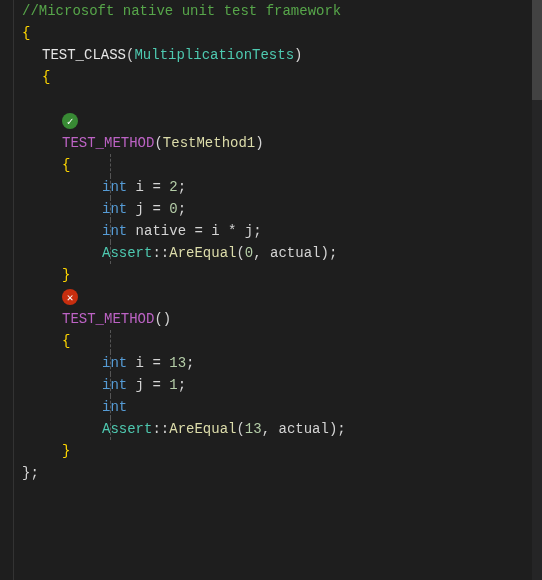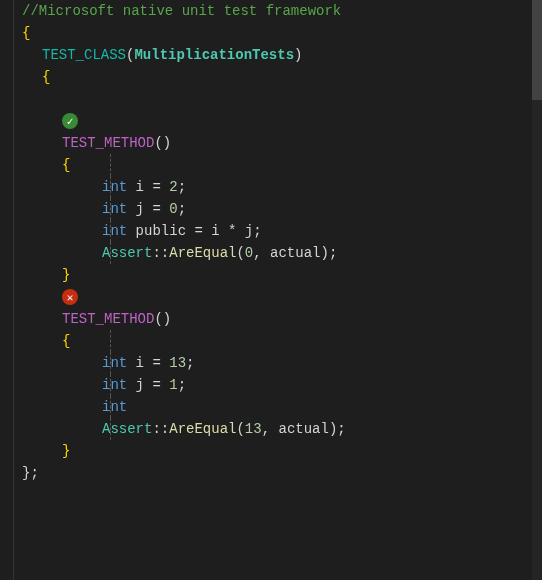--- a/index.html
+++ b/index.html
@@ -71,29 +71,29 @@
     }
   </style>
 </head>
 <body>
 
 <div class="editor-container">
   <div class="gutter"></div>
   <div class="code-area" id="code-area">
       <div class="code-line" style="padding-left: 8px;"><span style="color: rgb(87, 166, 74);">//Microsoft native unit test framework</span></div>
       <div class="code-line" style="padding-left: 8px;"><span style="color: rgb(255, 215, 0);">{</span></div>
-      <div class="code-line" style="padding-left: 28px;"><span style="color: #14b8a6;">TEST_CLASS</span><span style="color: rgb(212, 212, 212);">(</span><span style="color: rgb(78, 201, 176); font-weight: bold;">MultiplicationTests</span><span style="color: rgb(212, 212, 212);">)</span></div>
+      <div class="code-line" style="padding-left: 28px;"><span style="color: #e5e5e5;">TEST_CLASS</span><span style="color: rgb(212, 212, 212);">(</span><span style="color: rgb(78, 201, 176);">MultiplicationTests</span><span style="color: rgb(212, 212, 212);">)</span></div>
       <div class="code-line" style="padding-left: 28px;"><span style="color: rgb(255, 215, 0);">{</span></div>
       <div class="code-line" style="padding-left: 8px;"></div>
       <div class="code-line" style="padding-left: 48px;"><span style="display: inline-flex; align-items: center; justify-content: center; width: 16px; height: 16px; border-radius: 50%; font-size: 11px; font-weight: bold; margin-right: 4px; vertical-align: middle; background-color: rgb(56, 138, 52); color: rgb(255, 255, 255);">✓</span></div>
-      <div class="code-line" style="padding-left: 48px;"><span style="color: rgb(189, 99, 197);">TEST_METHOD</span><span style="color: rgb(212, 212, 212);">(</span><span style="color: rgb(212, 212, 212);">)</span></div>
+      <div class="code-line" style="padding-left: 48px;"><span style="color: rgb(189, 99, 197);">TEST_METHOD</span><span style="color: rgb(212, 212, 212);">(</span><span style="color: rgb(220, 220, 170);">TestMethod1</span><span style="color: rgb(212, 212, 212);">)</span></div>
       <div class="code-line" style="padding-left: 48px;"><span style="position: absolute; left: 96px; top: 0px; bottom: 0px; width: 1px; border-left: 1px dashed rgb(85, 85, 85);"></span><span style="color: rgb(255, 215, 0);">{</span></div>
       <div class="code-line" style="padding-left: 88px;"><span style="position: absolute; left: 96px; top: 0px; bottom: 0px; width: 1px; border-left: 1px dashed rgb(85, 85, 85);"></span><span style="color: rgb(86, 156, 214);">int</span><span style="color: rgb(212, 212, 212);"> i = </span><span style="color: rgb(181, 206, 168);">2</span><span style="color: rgb(212, 212, 212);">;</span></div>
       <div class="code-line" style="padding-left: 88px;"><span style="position: absolute; left: 96px; top: 0px; bottom: 0px; width: 1px; border-left: 1px dashed rgb(85, 85, 85);"></span><span style="color: rgb(86, 156, 214);">int</span><span style="color: rgb(212, 212, 212);"> j = </span><span style="color: rgb(181, 206, 168);">0</span><span style="color: rgb(212, 212, 212);">;</span></div>
-      <div class="code-line" style="padding-left: 88px;"><span style="position: absolute; left: 96px; top: 0px; bottom: 0px; width: 1px; border-left: 1px dashed rgb(85, 85, 85);"></span><span style="color: rgb(86, 156, 214);">int</span><span style="color: rgb(212, 212, 212);"> public = i * j;</span></div>
+      <div class="code-line" style="padding-left: 88px;"><span style="position: absolute; left: 96px; top: 0px; bottom: 0px; width: 1px; border-left: 1px dashed rgb(85, 85, 85);"></span><span style="color: rgb(86, 156, 214);">int</span><span style="color: rgb(212, 212, 212);"> native = i * j;</span></div>
       <div class="code-line" style="padding-left: 88px;"><span style="position: absolute; left: 96px; top: 0px; bottom: 0px; width: 1px; border-left: 1px dashed rgb(85, 85, 85);"></span><span style="color: rgb(78, 201, 176);">Assert</span><span style="color: rgb(212, 212, 212);">::</span><span style="color: rgb(220, 220, 170);">AreEqual</span><span style="color: rgb(212, 212, 212);">(</span><span style="color: rgb(181, 206, 168);">0</span><span style="color: rgb(212, 212, 212);">, actual);</span></div>
       <div class="code-line" style="padding-left: 48px;"><span style="color: rgb(255, 215, 0);">}</span></div>
       <div class="code-line" style="padding-left: 48px;"><span style="display: inline-flex; align-items: center; justify-content: center; width: 16px; height: 16px; border-radius: 50%; font-size: 11px; font-weight: bold; margin-right: 4px; vertical-align: middle; background-color: rgb(199, 46, 15); color: rgb(255, 255, 255);">✕</span></div>
       <div class="code-line" style="padding-left: 48px;"><span style="color: rgb(189, 99, 197);">TEST_METHOD</span><span style="color: rgb(212, 212, 212);">(</span><span style="color: rgb(212, 212, 212);">)</span></div>
       <div class="code-line" style="padding-left: 48px;"><span style="position: absolute; left: 96px; top: 0px; bottom: 0px; width: 1px; border-left: 1px dashed rgb(85, 85, 85);"></span><span style="color: rgb(255, 215, 0);">{</span></div>
       <div class="code-line" style="padding-left: 88px;"><span style="position: absolute; left: 96px; top: 0px; bottom: 0px; width: 1px; border-left: 1px dashed rgb(85, 85, 85);"></span><span style="color: rgb(86, 156, 214);">int</span><span style="color: rgb(212, 212, 212);"> i = </span><span style="color: rgb(181, 206, 168);">13</span><span style="color: rgb(212, 212, 212);">;</span></div>
       <div class="code-line" style="padding-left: 88px;"><span style="position: absolute; left: 96px; top: 0px; bottom: 0px; width: 1px; border-left: 1px dashed rgb(85, 85, 85);"></span><span style="color: rgb(86, 156, 214);">int</span><span style="color: rgb(212, 212, 212);"> j = </span><span style="color: rgb(181, 206, 168);">1</span><span style="color: rgb(212, 212, 212);">;</span></div>
       <div class="code-line" style="padding-left: 88px;"><span style="position: absolute; left: 96px; top: 0px; bottom: 0px; width: 1px; border-left: 1px dashed rgb(85, 85, 85);"></span><span style="color: rgb(86, 156, 214);">int</span></div>
       <div class="code-line" style="padding-left: 88px;"><span style="position: absolute; left: 96px; top: 0px; bottom: 0px; width: 1px; border-left: 1px dashed rgb(85, 85, 85);"></span><span style="color: rgb(78, 201, 176);">Assert</span><span style="color: rgb(212, 212, 212);">::</span><span style="color: rgb(220, 220, 170);">AreEqual</span><span style="color: rgb(212, 212, 212);">(</span><span style="color: rgb(181, 206, 168);">13</span><span style="color: rgb(212, 212, 212);">, actual);</span></div>
       <div class="code-line" style="padding-left: 48px;"><span style="color: rgb(255, 215, 0);">}</span></div>

